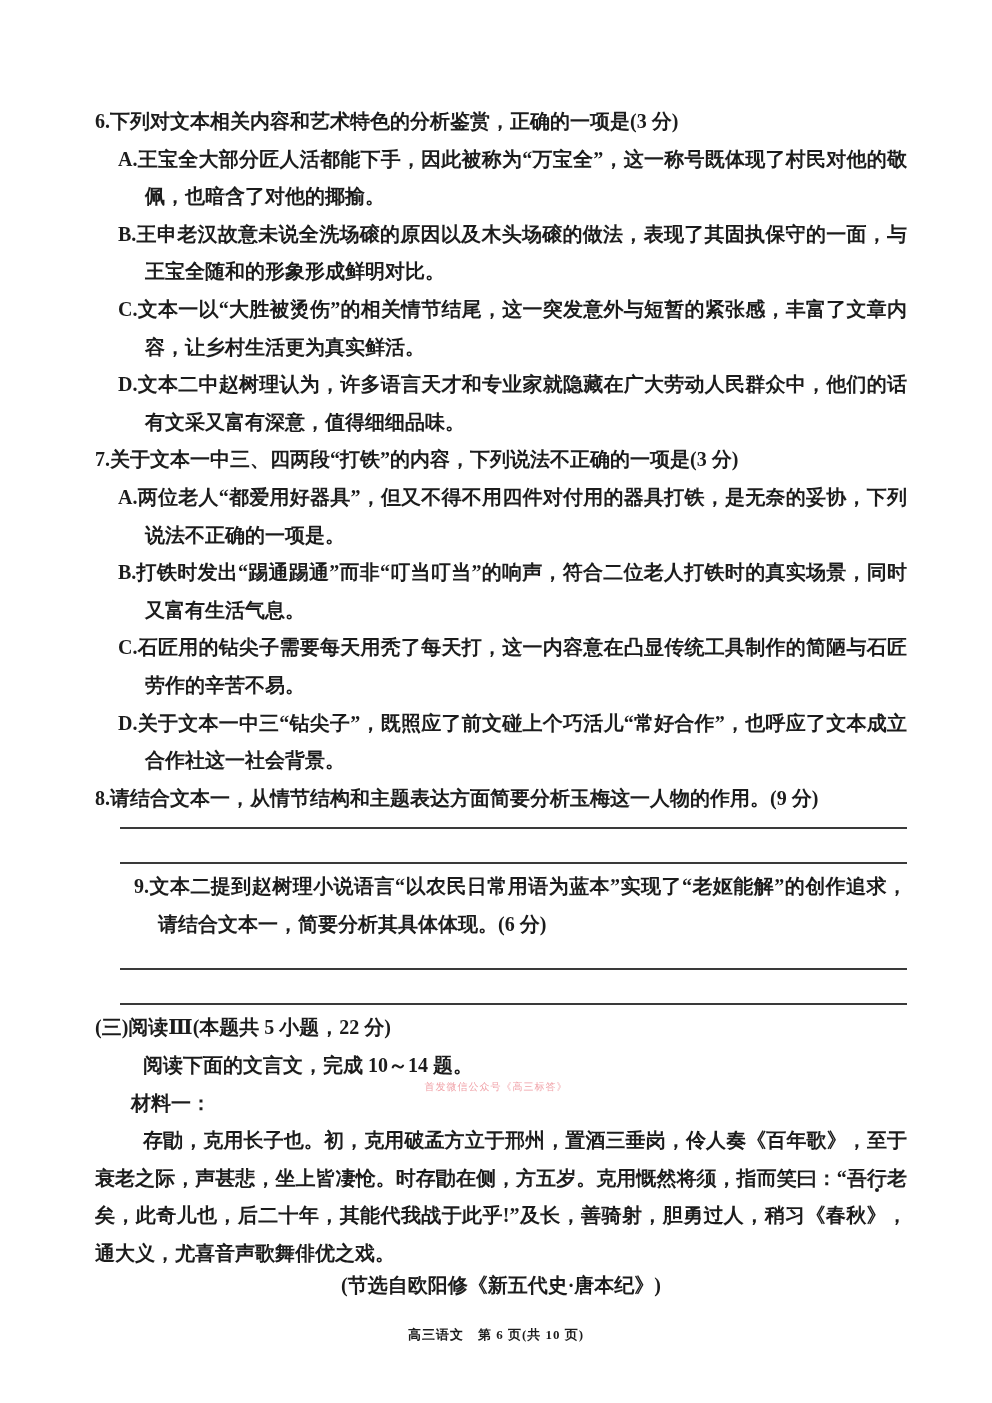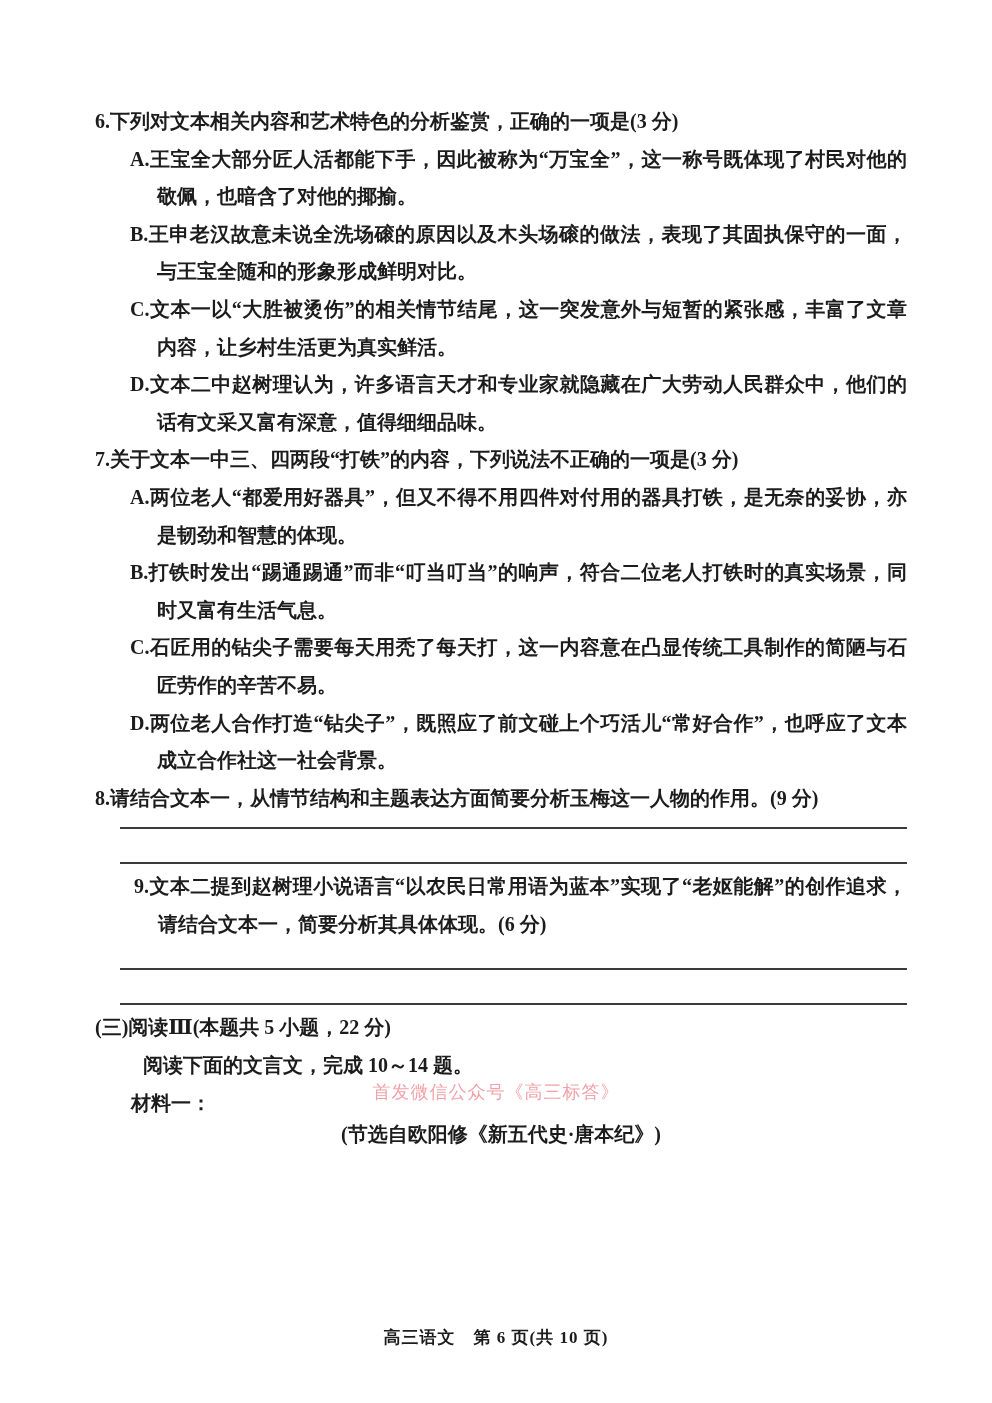--- a/index.html
+++ b/index.html
@@ -18,21 +18,21 @@
     position:absolute;
     left:95px;
     top:103px;
     width:812px;
     font-size:20px;
     line-height:37.6px;
     font-weight:600;
     text-align:justify;
   }
   .stem { padding-left:24px; text-indent:-24px; }
-  .options { margin-left:35px; }
+  .options { margin-left:23px; }
   .option { padding-left:27px; text-indent:-27px; }
   .ans-line {
     height:2px;
     background:#3a3a3a;
     margin-left:25px;
   }
   .al-1 { margin-top:10px; }
   .al-2 { margin-top:33px; }
   .q9 { margin-top:4px;margin-left:39px; }
   .al-3 { margin-top:25px; }
@@ -51,30 +51,30 @@
     border-radius:50%;
     left:50%;
     transform:translateX(-50%);
     bottom:-3px;
   }
   .watermark {
     position:absolute;
     top:1080px;
     left:0; right:0;
     text-align:center;
-    font-size:18px;
+    font-size:10px;
     font-weight:400;
     letter-spacing:1px;
   }
   .footer {
     position:absolute;
     top:1326px;
     left:0; right:0;
     text-align:center;
-    font-size:17px;
+    font-size:13px;
     font-weight:600;
     letter-spacing:1px;
   }
 </style>
 </head>
 <body>
 
 <div class="page">
 
   <div class="content">
@@ -82,37 +82,38 @@
     <div class="stem"><span>6.</span><span>下列对文本相关内容和艺术特色的分析鉴赏，正确的一项是(3 分)</span></div>
     <div class="options">
       <div class="option"><span>A.</span><span>王宝全大部分匠人活都能下手，因此被称为“万宝全”，这一称号既体现了村民对他的敬佩，也暗含了对他的揶揄。</span></div>
       <div class="option"><span>B.</span><span>王申老汉故意未说全洗场磙的原因以及木头场磙的做法，表现了其固执保守的一面，与王宝全随和的形象形成鲜明对比。</span></div>
       <div class="option"><span>C.</span><span>文本一以“大胜被烫伤”的相关情节结尾，这一突发意外与短暂的紧张感，丰富了文章内容，让乡村生活更为真实鲜活。</span></div>
       <div class="option"><span>D.</span><span>文本二中赵树理认为，许多语言天才和专业家就隐藏在广大劳动人民群众中，他们的话有文采又富有深意，值得细细品味。</span></div>
     </div>
 
     <div class="stem"><span>7.</span><span>关于文本一中三、四两段“打铁”的内容，下列说法不正确的一项是(3 分)</span></div>
     <div class="options">
-      <div class="option"><span>A.</span><span>两位老人“都爱用好器具”，但又不得不用四件对付用的器具打铁，是无奈的妥协，亦是韧劲和智慧的体现。</span></div>
+      <div class="option"><span>A.</span><span>两位老人“都爱用好器具”，但又不得不用四件对付用的器具打铁，是无奈的妥协，下列说法不正确的一项是。</span></div>
       <div class="option"><span>B.</span><span>打铁时发出“踢通踢通”而非“叮当叮当”的响声，符合二位老人打铁时的真实场景，同时又富有生活气息。</span></div>
       <div class="option"><span>C.</span><span>石匠用的钻尖子需要每天用秃了每天打，这一内容意在凸显传统工具制作的简陋与石匠劳作的辛苦不易。</span></div>
-      <div class="option"><span>D.</span><span>两位老人合作打造“钻尖子”，既照应了前文碰上个巧活儿“常好合作”，也呼应了文本成立合作社这一社会背景。</span></div>
+      <div class="option"><span>D.</span><span>关于文本一中三“钻尖子”，既照应了前文碰上个巧活儿“常好合作”，也呼应了文本成立合作社这一社会背景。</span></div>
     </div>
 
     <div class="stem"><span>8.</span><span>请结合文本一，从情节结构和主题表达方面简要分析玉梅这一人物的作用。(9 分)</span></div>
     <div class="ans-line al-1"></div>
     <div class="ans-line al-2"></div>
 
     <div class="stem q9"><span>9.</span><span>文本二提到赵树理小说语言“以农民日常用语为蓝本”实现了“老妪能解”的创作追求，请结合文本一，简要分析其具体体现。(6 分)</span></div>
     <div class="ans-line al-3"></div>
     <div class="ans-line al-4"></div>
 
     <div class="section-heading">(三)阅读Ⅲ(本题共 5 小题，22 分)</div>
     <div class="instruction">阅读下面的文言文，完成 10～14 题。</div>
     <div class="material-label">材料一：</div>
+    <div class="passage"><span>存勖，克用长子也。初，克用破孟方立于邢州，置酒三垂岗，伶人奏《百年歌》，至于衰老之际，声甚悲，坐上皆凄怆。时存勖在侧，方五岁。克用慨然将须，指而笑曰：“吾</span><span class="emph-char">行</span><span>老矣，此奇儿也，后二十年，其能代我战于此乎!”及长，善骑射，胆勇过人，稍习《春秋》，通大义，尤喜音声歌舞俳优之戏。</span></div>
     <div class="attribution">(节选自欧阳修《新五代史·唐本纪》)</div>
 
   </div>
 
   <div class="watermark" style="color: rgb(240, 162, 168);">首发微信公众号《高三标答》</div>
 
   <div class="footer">高三语文　第 6 页(共 10 页)</div>
 
 </div>
 

